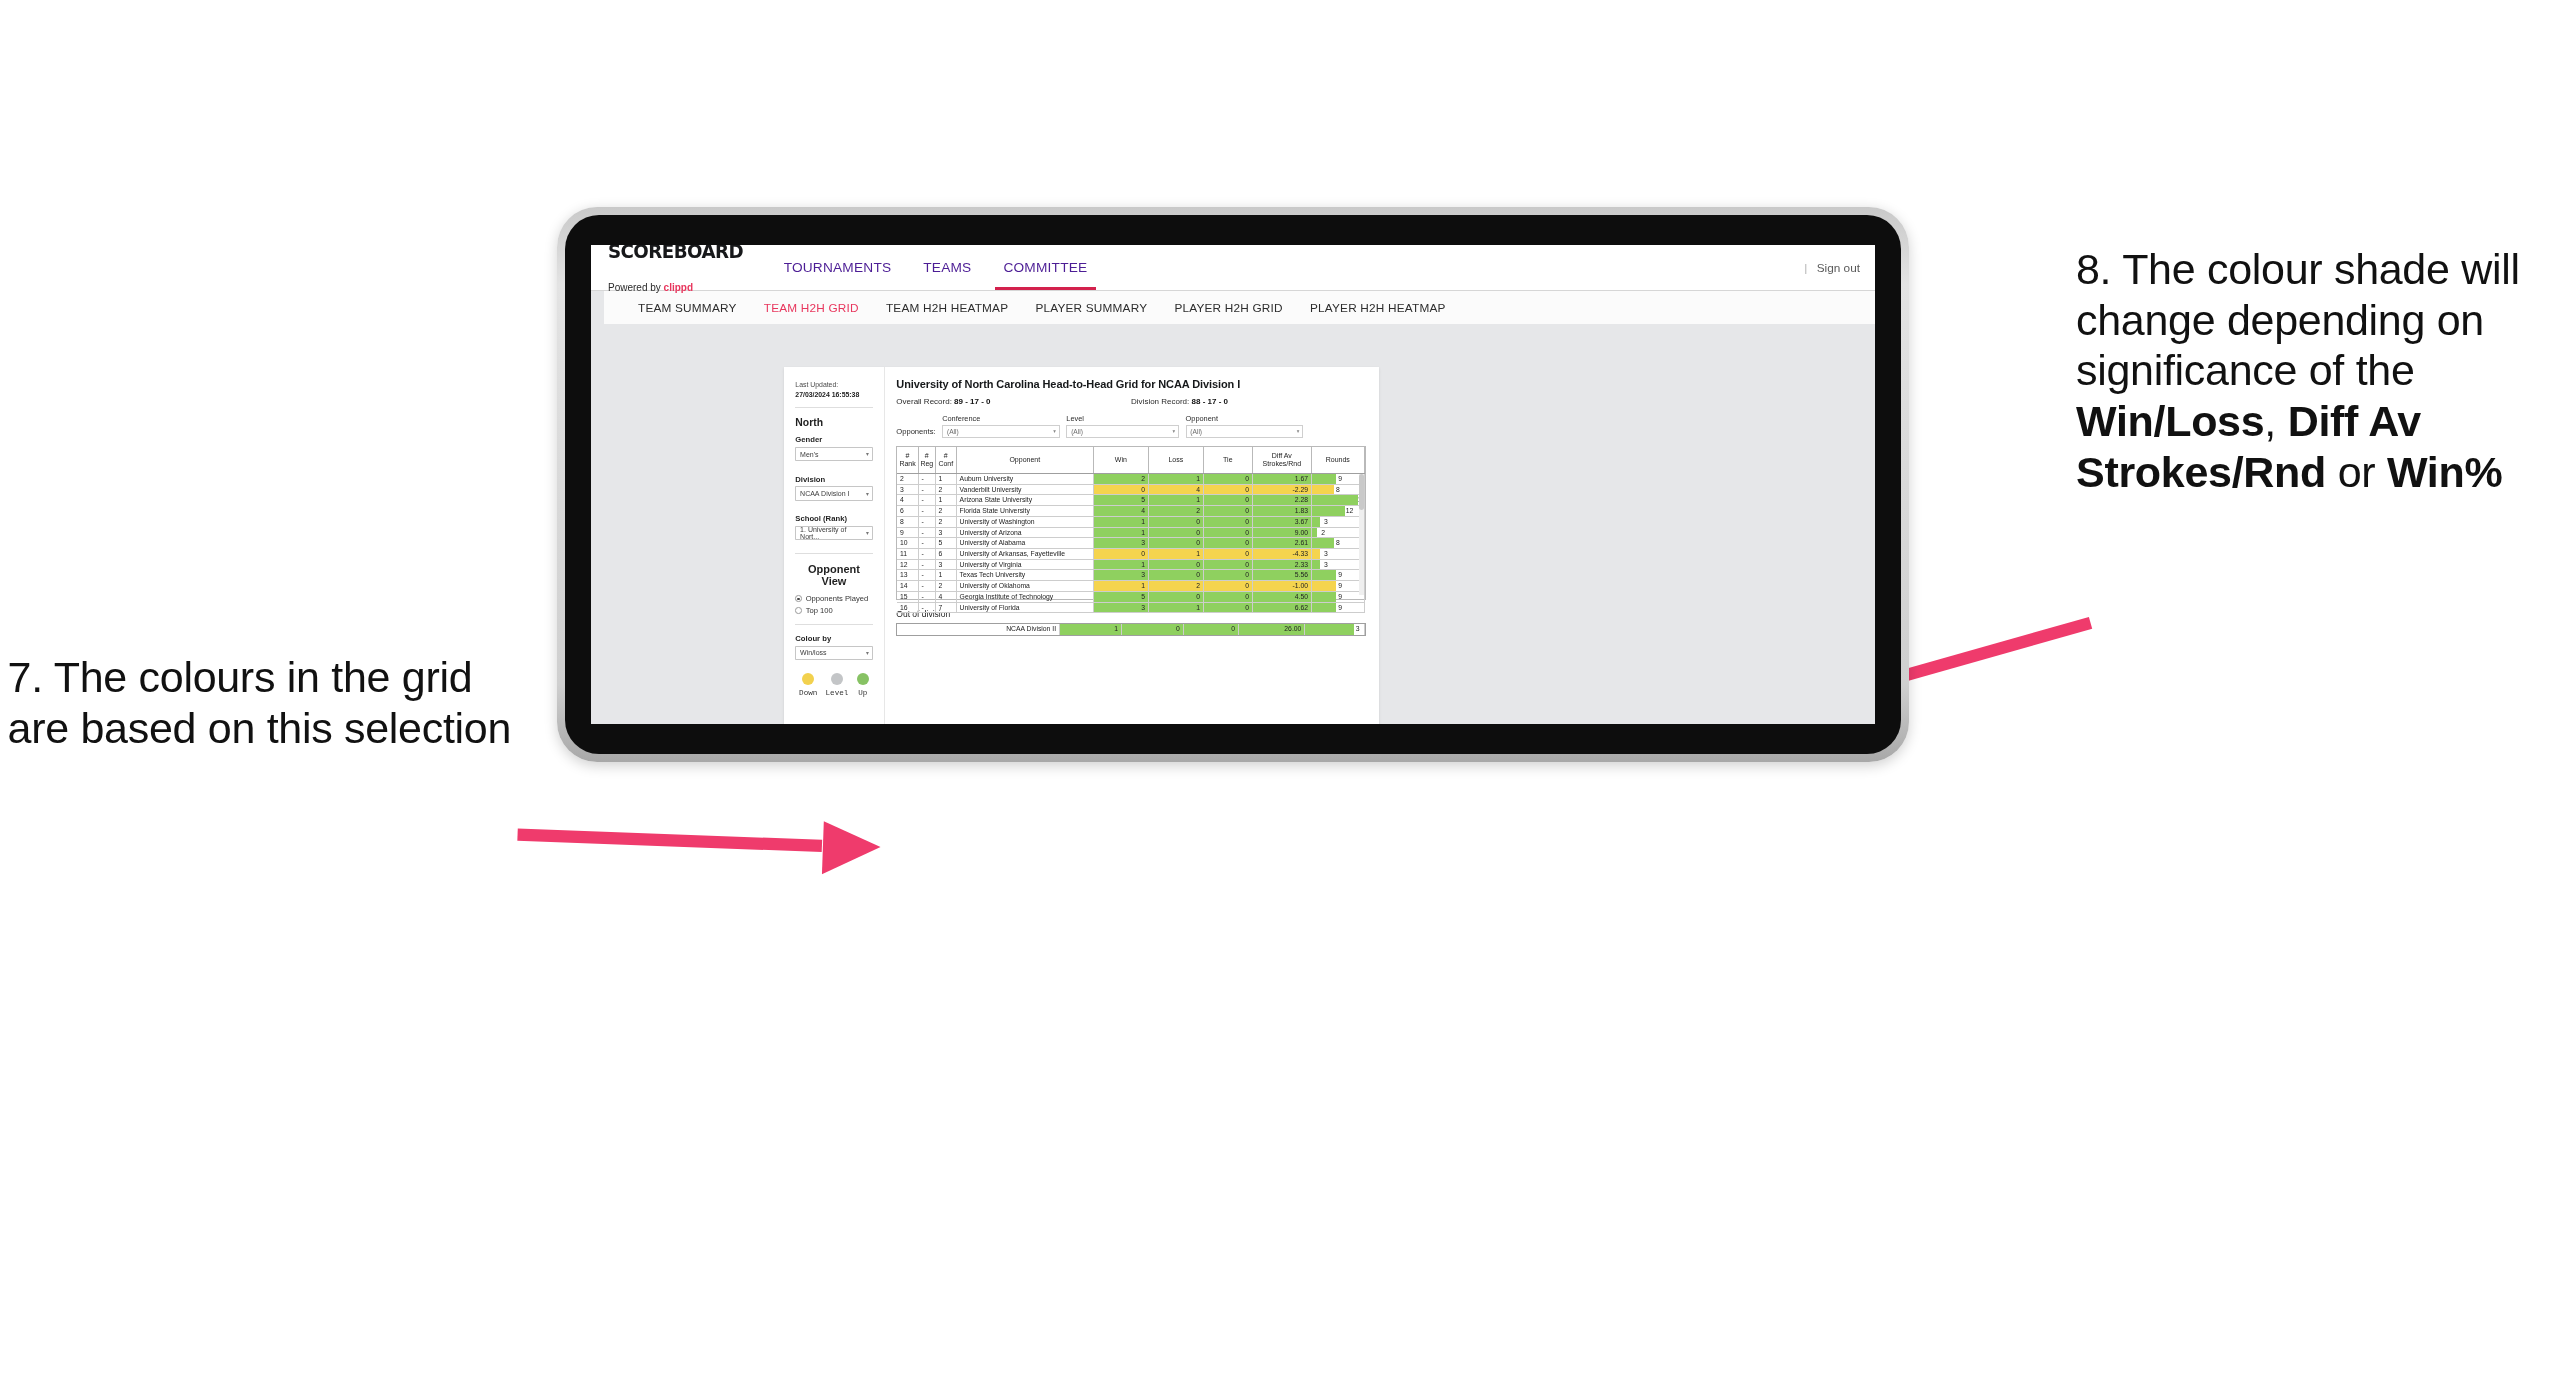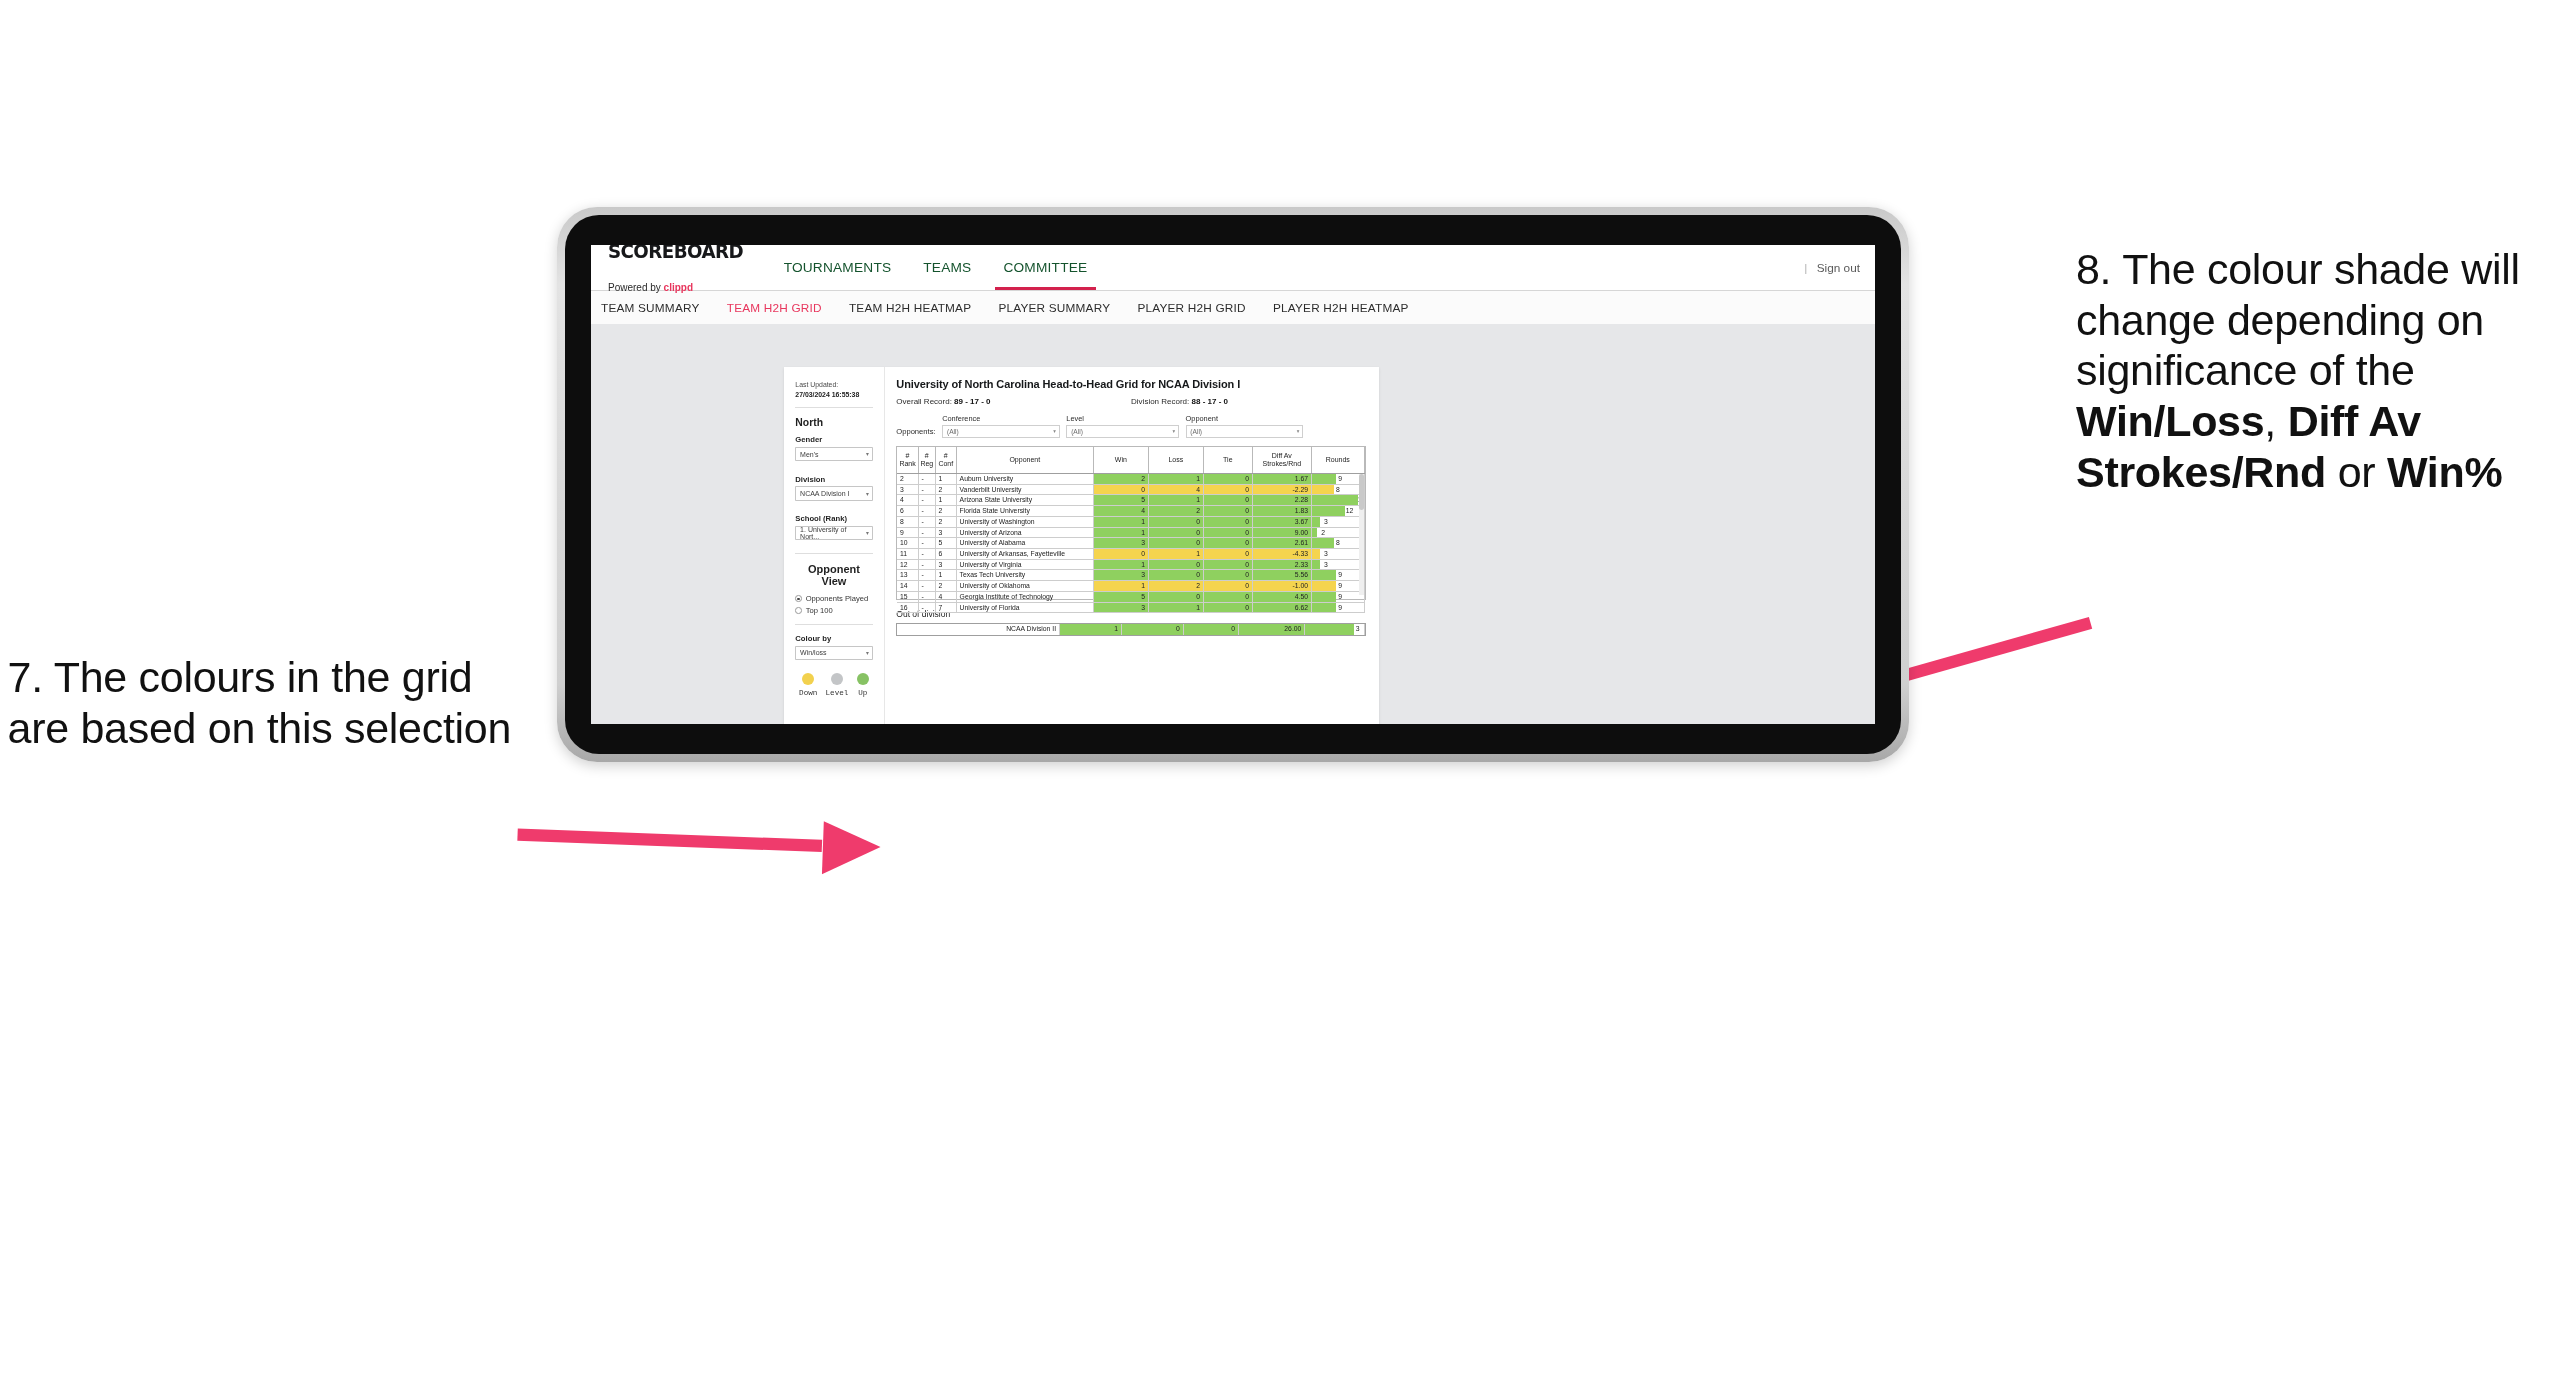--- a/index.html
+++ b/index.html
@@ -75,39 +75,39 @@
   }
   #brand-sub{
     font-size:10px;color:#2b2b2b;margin-top:21px;white-space:nowrap;
   }
   #brand-sub .brandname{color:#e8365d;font-weight:bold;}
   .topnav{display:flex;align-items:stretch;}
   .topnav-item{
     display:flex;align-items:center;
     padding:0 16px;
     font-size:13.7px;
-    color:#14532d;
+    color:#4c1d95;
     letter-spacing:0.2px;
     position:relative;
     cursor:pointer;
     white-space:nowrap;
   }
   .topnav-item.active::after{
     content:"";position:absolute;left:7.6px;right:7.6px;bottom:0;height:2.8px;background:#d3214d;
   }
   #header-right{
     margin-left:auto;display:flex;align-items:center;gap:9.4px;padding-right:15px;
     font-size:11.8px;color:#5a5a5a;
   }
   #header-right .sep{color:#b5b5b5;}
 
   
   #subnav{
     height:34px;background:#fbfbfb;border-bottom:0.9px solid #dcdcdc;
-    display:flex;align-items:center;padding-left:10px;gap:0;
+    display:flex;align-items:center;padding-left:34px;gap:0;margin-left:13px;
   }
   .subnav-item{
     font-size:11.8px;color:#2d2d2d;padding:0 14px 0 0;margin-right:13.2px;
     white-space:nowrap;cursor:pointer;letter-spacing:0.2px;
   }
   .subnav-item.active{color:#e8365d;}
 
   
   #workspace{
     position:absolute;left:0;right:0;top:79px;bottom:0;

